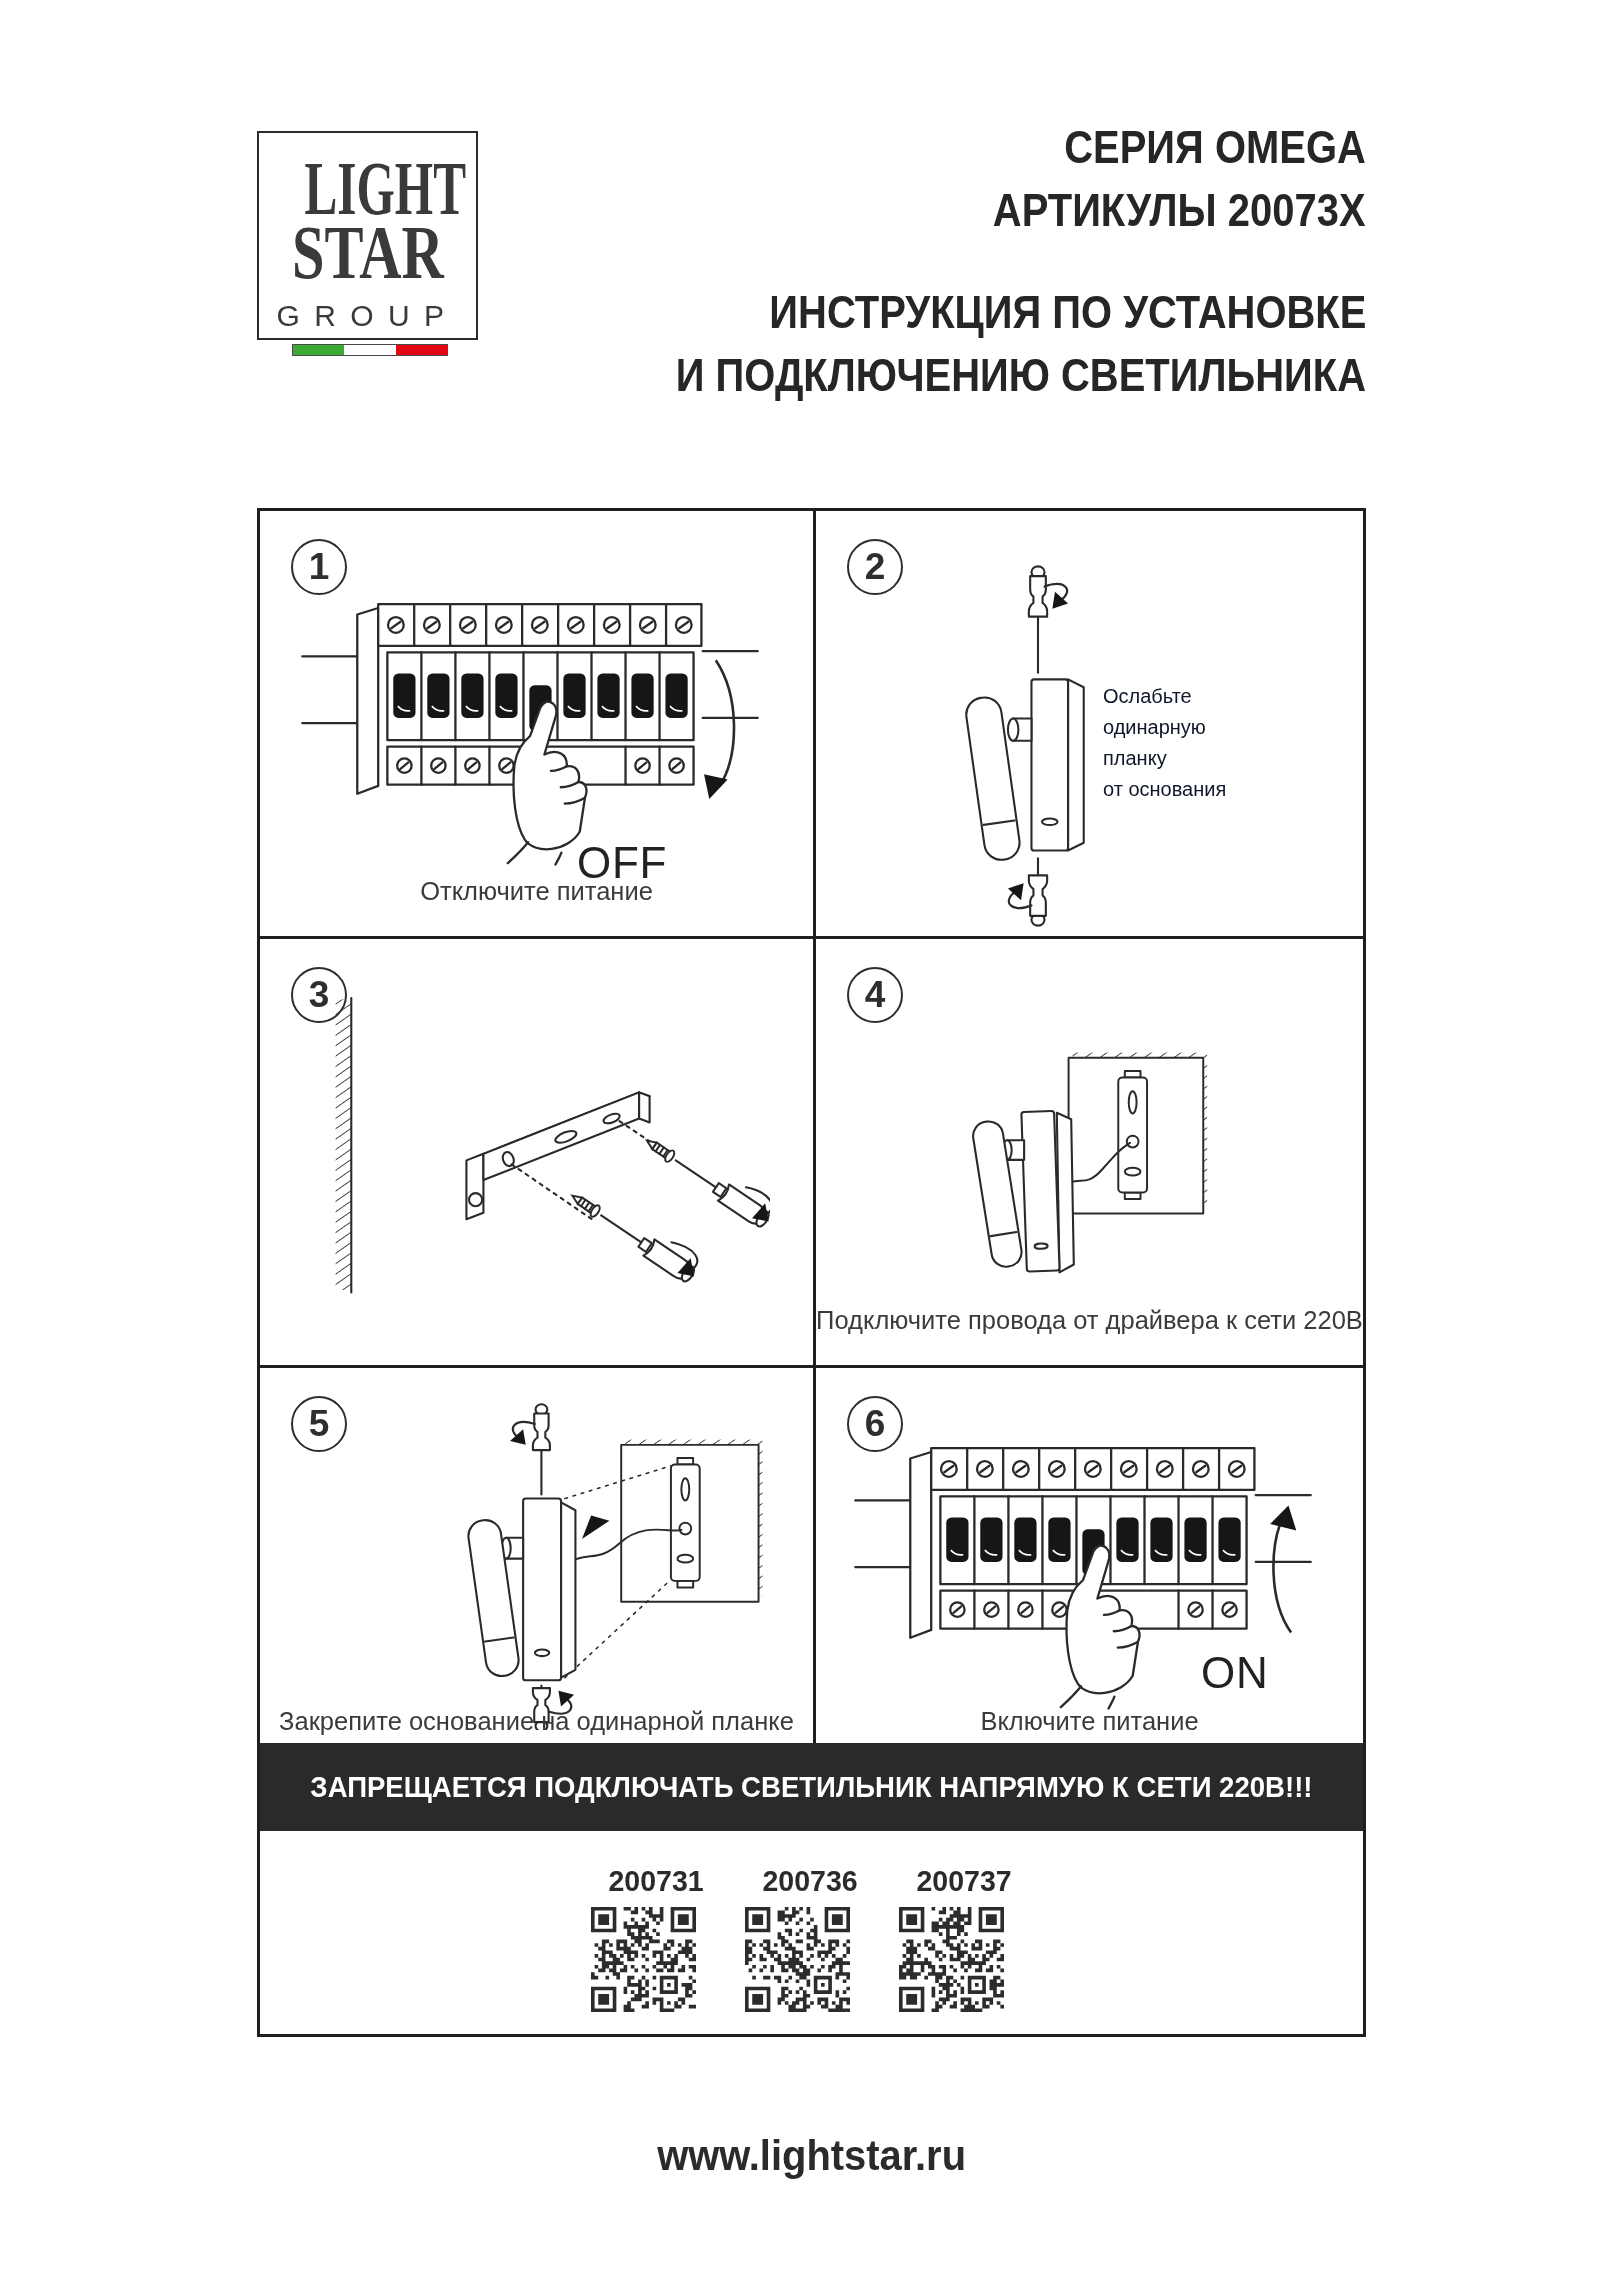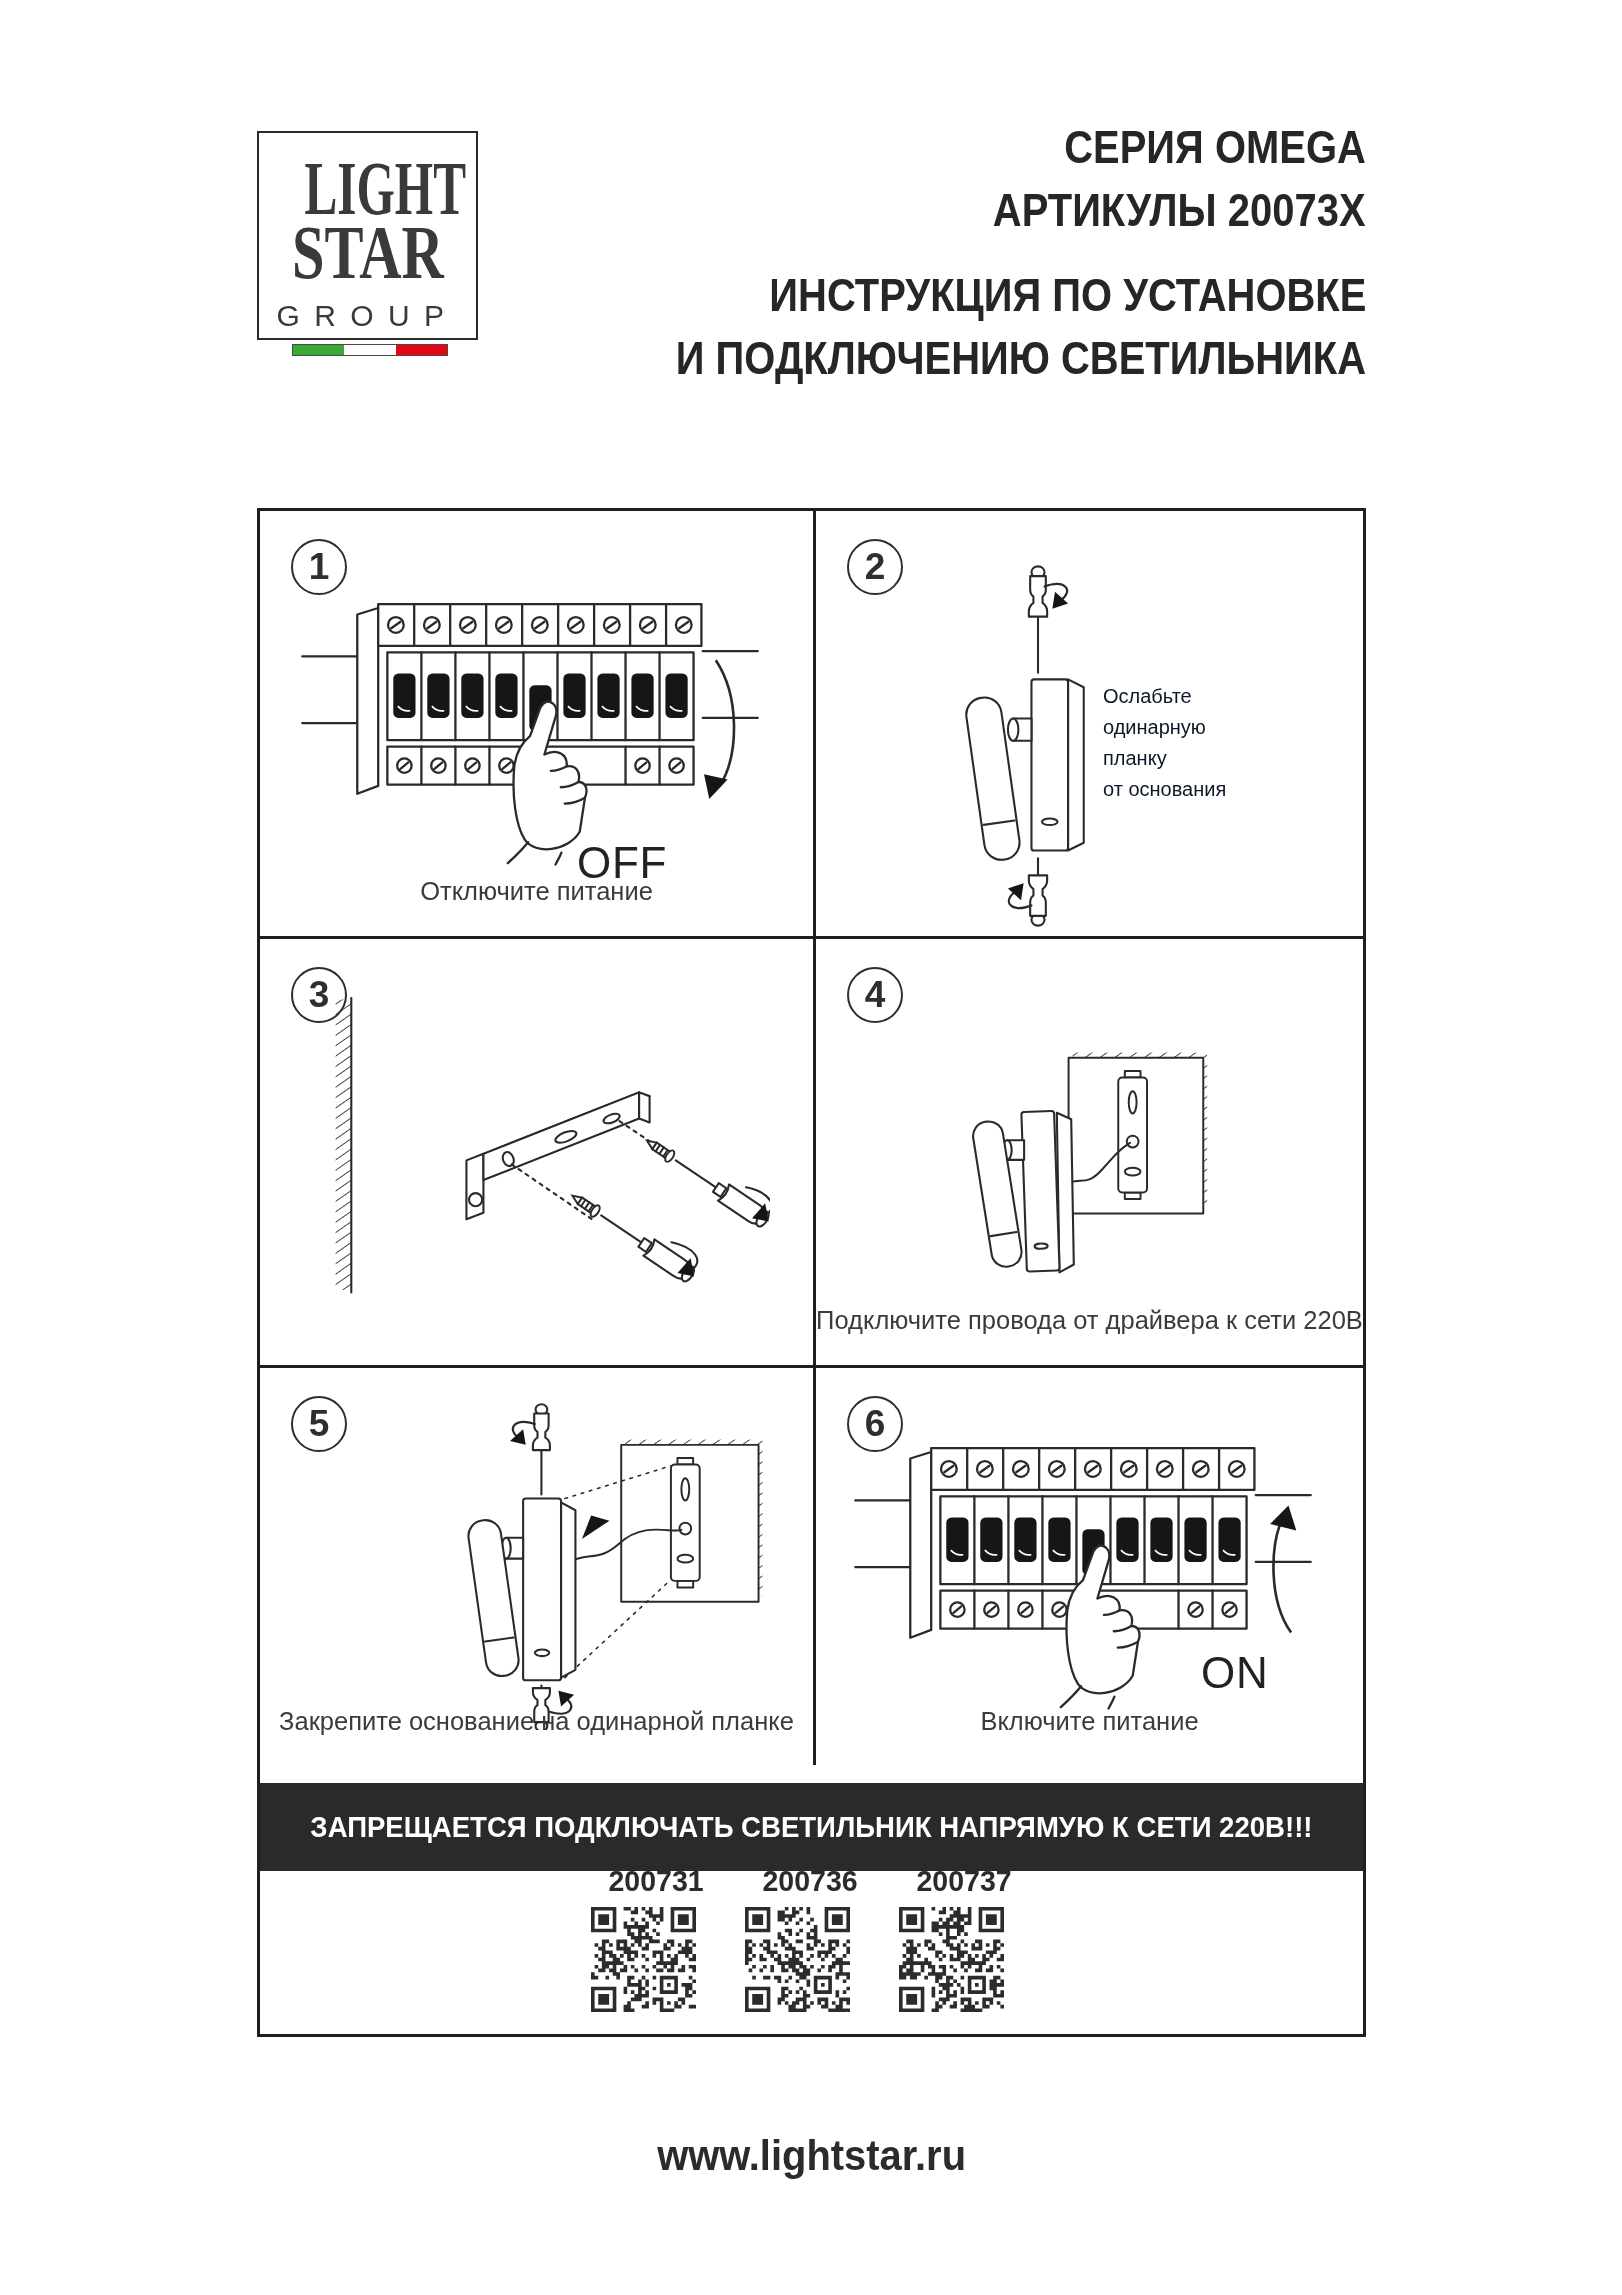--- a/index.html
+++ b/index.html
@@ -20,37 +20,37 @@
        letter-spacing:14.4px;margin-right:-14.4px;color:#3a3a3a;}
   .sx1{display:inline-block;transform:scaleX(.64);transform-origin:center;}
   .sx2{display:inline-block;transform:scaleX(.76);transform-origin:center;}
   .flag{position:absolute;left:33px;top:211px;width:156px;height:11.8px;border:1.3px solid #4a4a4a;
         box-sizing:border-box;display:flex;}
   .flag div{flex:1;}
 
   
   .title-block{position:absolute;right:257px;top:115px;text-align:right;
                font-weight:700;color:#262626;font-size:47px;line-height:63px;}
-  .title-gap{margin-top:22px;text-decoration:underline;}
+  .title-gap{margin-top:39px;text-decoration:underline;}
 
   
   .box{position:absolute;left:257px;top:508px;width:1109px;height:1529px;
        border:3.3px solid #1f1f1f;box-sizing:border-box;}
   .cell{position:absolute;}
   .divider{position:absolute;background:#1f1f1f;}
   .stepnum{position:absolute;left:31px;top:27.5px;width:56px;height:56px;border:2.6px solid #2e2e2e;
            border-radius:50%;box-sizing:border-box;display:flex;align-items:center;justify-content:center;
            font-size:37px;font-weight:700;color:#2e2e2e;}
   .caption{position:absolute;left:0;bottom:30px;width:100%;text-align:center;
            font-size:25.5px;color:#3b3b3b;}
   .biglabel{position:absolute;font-size:44px;color:#222;letter-spacing:0.7px;}
   .sidetext{position:absolute;font-size:20px;line-height:31px;color:#0f172a;}
 
   
-  .banner{position:absolute;left:0;top:1272px;width:1103px;height:88px;background:#2b2a28;
+  .banner{position:absolute;left:0;top:1232px;width:1103px;height:88px;background:#2b2a28;
           display:flex;flex-direction:column;align-items:center;justify-content:center;}
   .banner div{color:#ffffff;font-weight:700;font-size:29px;line-height:37px;}
 
   
   .article{position:absolute;top:1353px;width:131px;text-align:center;}
   .code{font-size:30px;font-weight:700;color:#2b2b2b;}
   .qr{margin-top:9.2px;width:105px;height:105px;}
 
   .footer{position:absolute;left:0;top:2132px;width:100%;text-align:center;
           font-size:42px;font-weight:700;color:#2b2b2b;}

